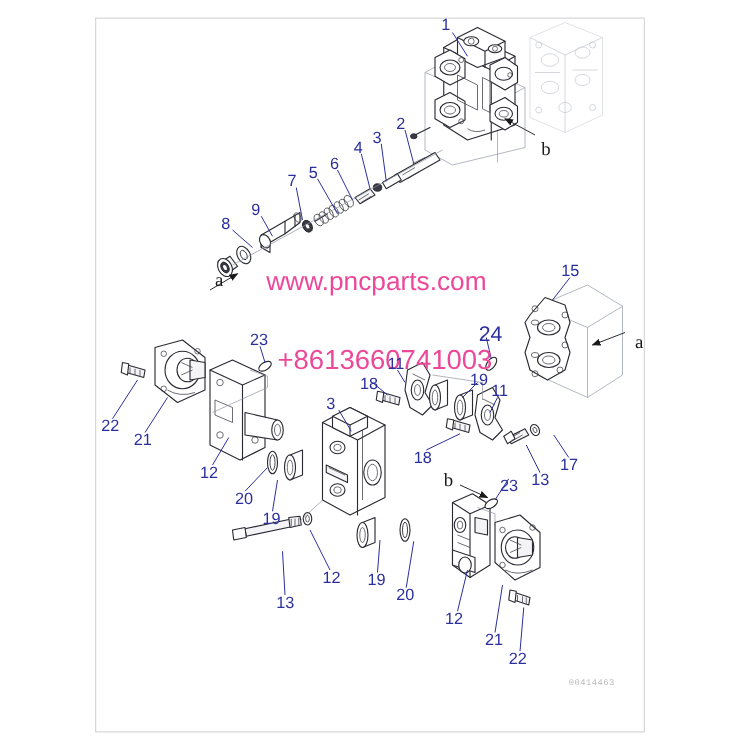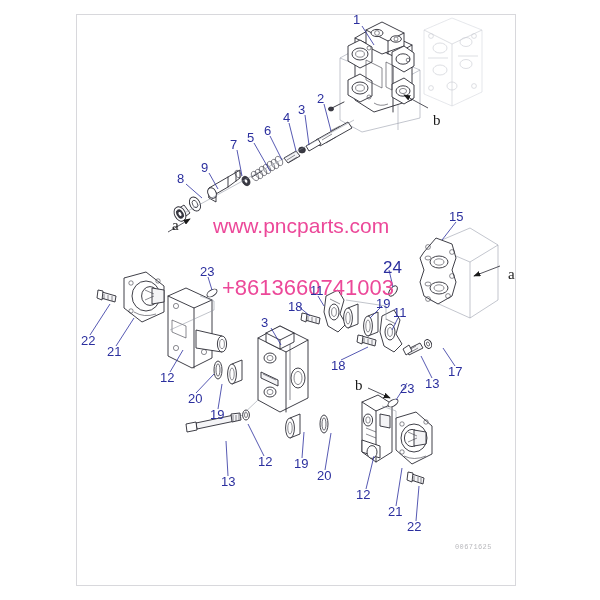--- a/index.html
+++ b/index.html
@@ -392,21 +392,21 @@
       <path d="M416 521 L419 486"></path>
       <path d="M208 277 L212 290"></path>
       <path d="M407 383 L396 400"></path>
       <path d="M389 270 L393 287"></path>
     </g>
   </svg>
 
   <div id="wm1" class="wm">www.pncparts.com</div>
   <div id="wm2" class="wm">+8613660741003</div>
 
-  <div id="code">00671625</div>
+  <div id="code">00414463</div>
 
   <div class="alpha" style="left:172px;top:218px">a</div>
   <div class="alpha" style="left:433px;top:113px">b</div>
   <div class="alpha" style="left:508px;top:267px">a</div>
   <div class="alpha" style="left:355px;top:378px">b</div>
 
   <div class="lbl" style="left:353px;top:13px">1</div>
   <div class="lbl" style="left:317px;top:92px">2</div>
   <div class="lbl" style="left:298px;top:103px">3</div>
   <div class="lbl" style="left:283px;top:111px">4</div>

